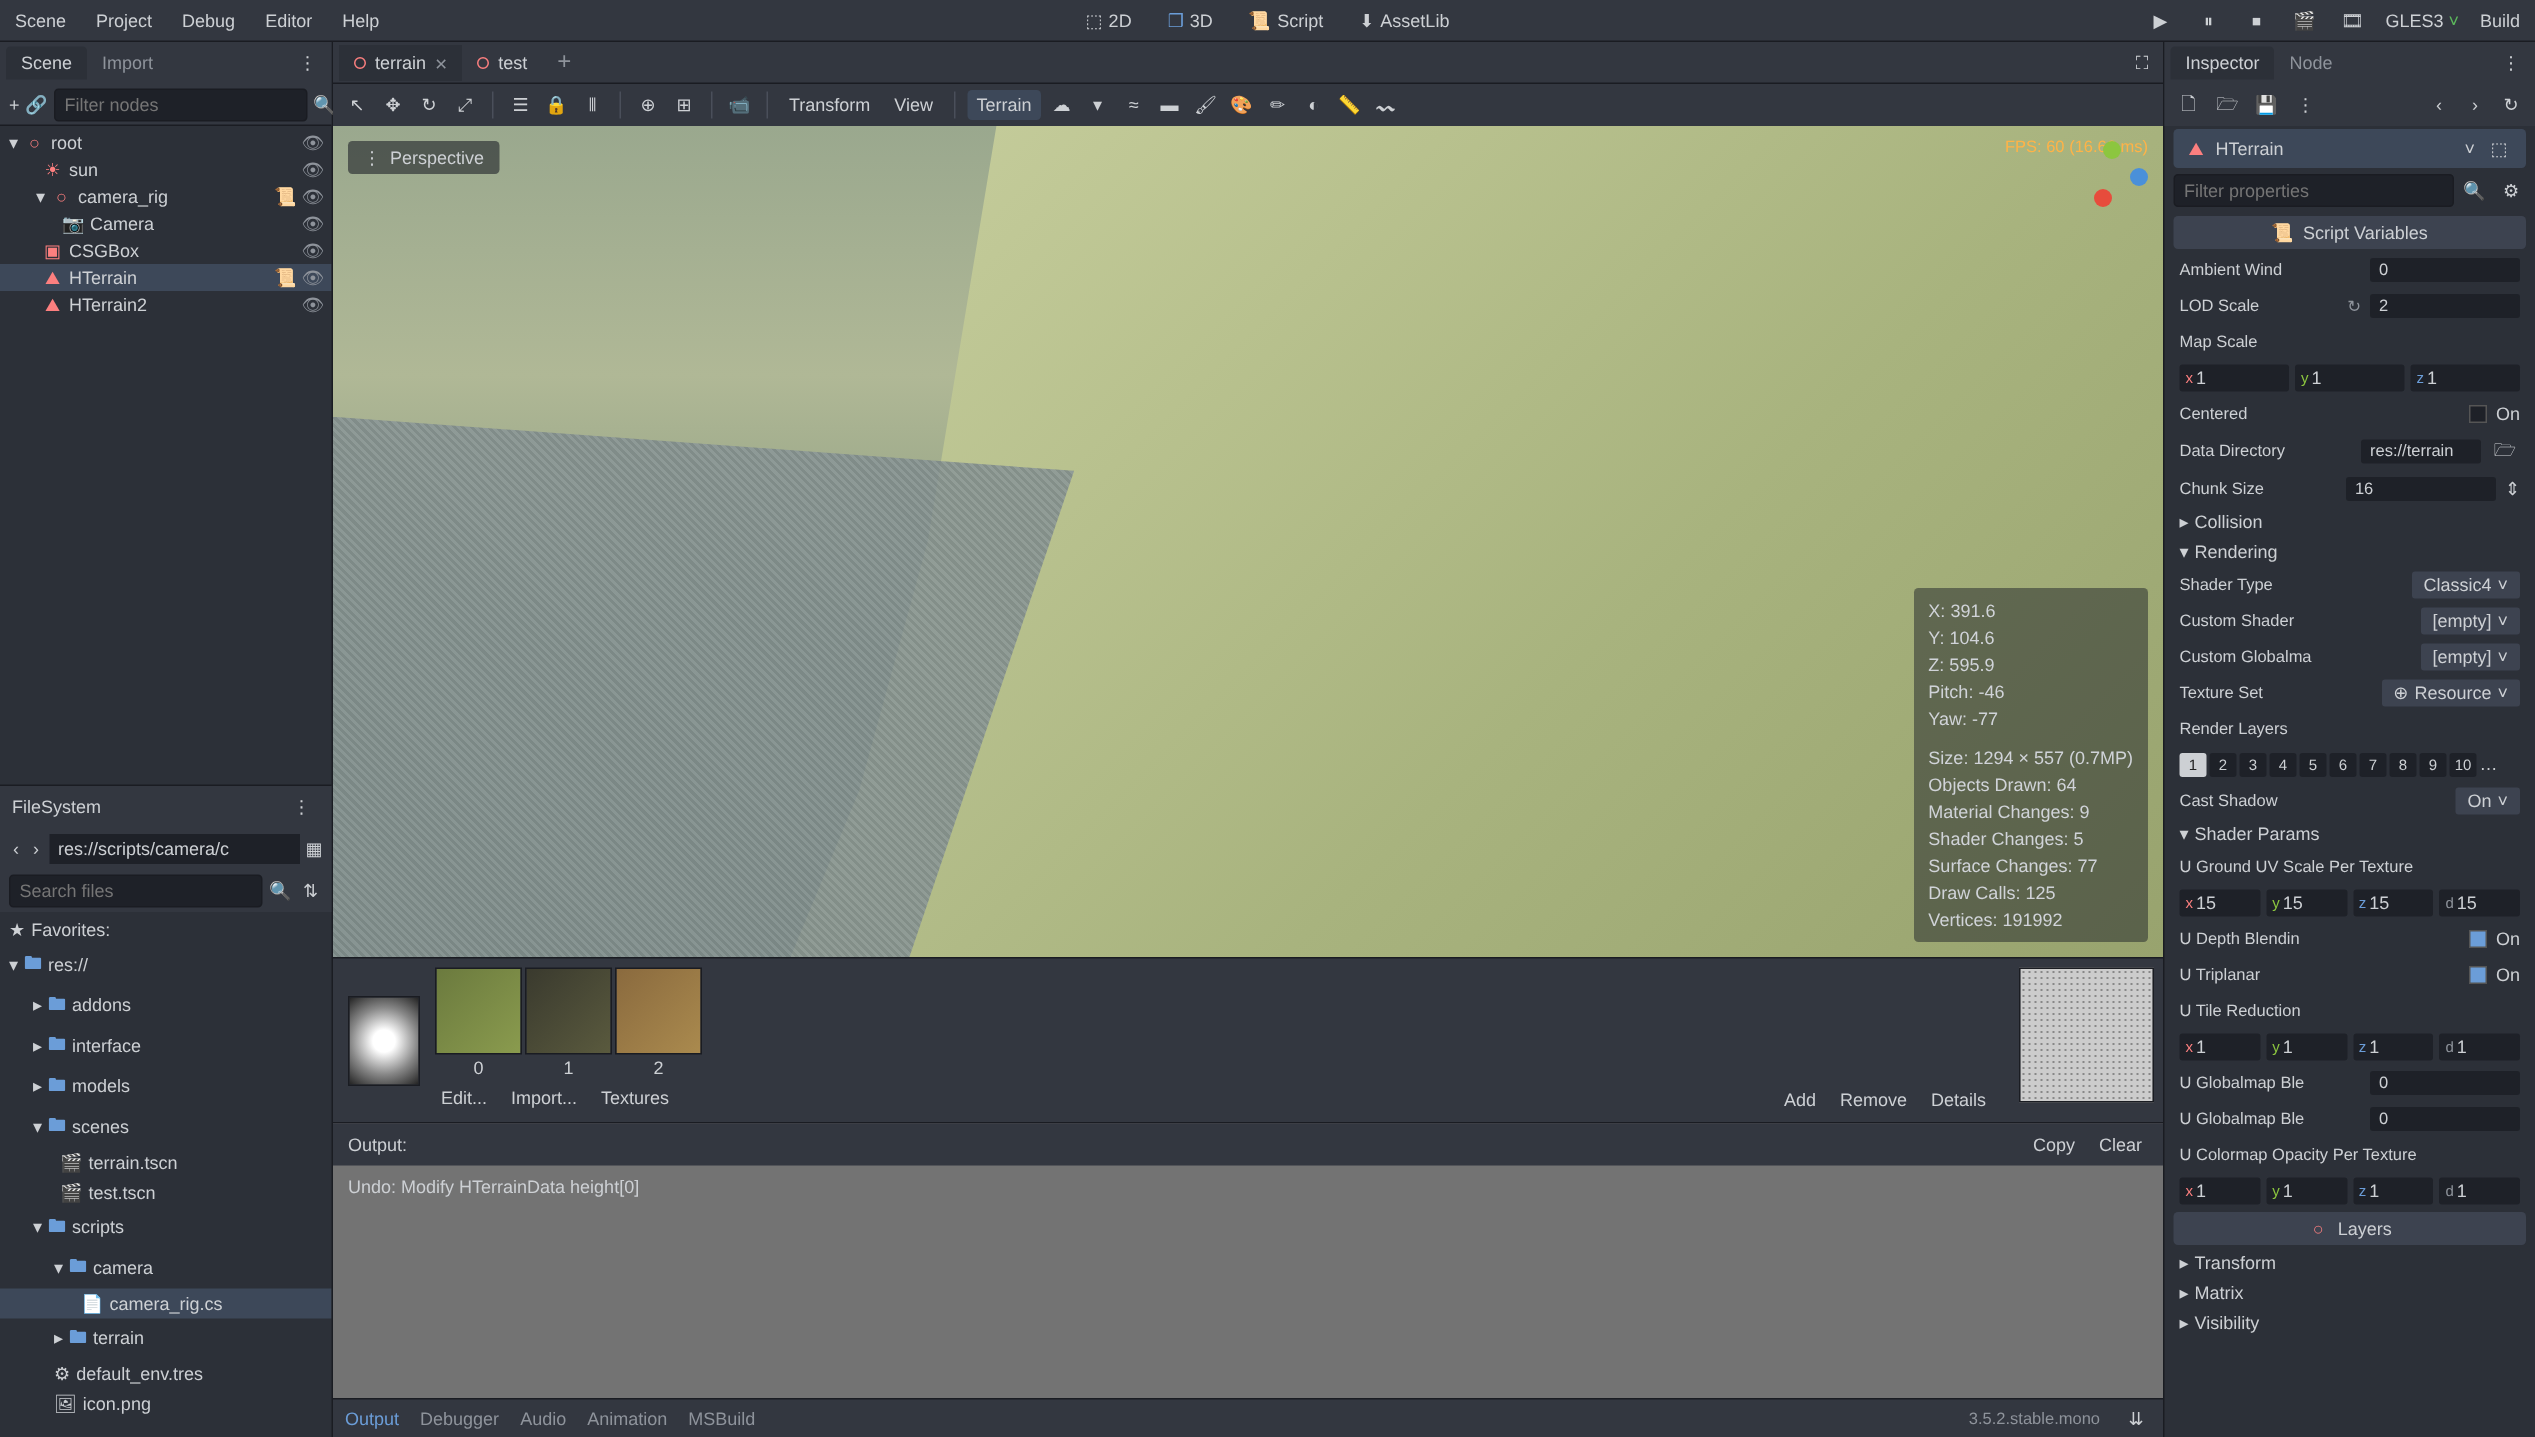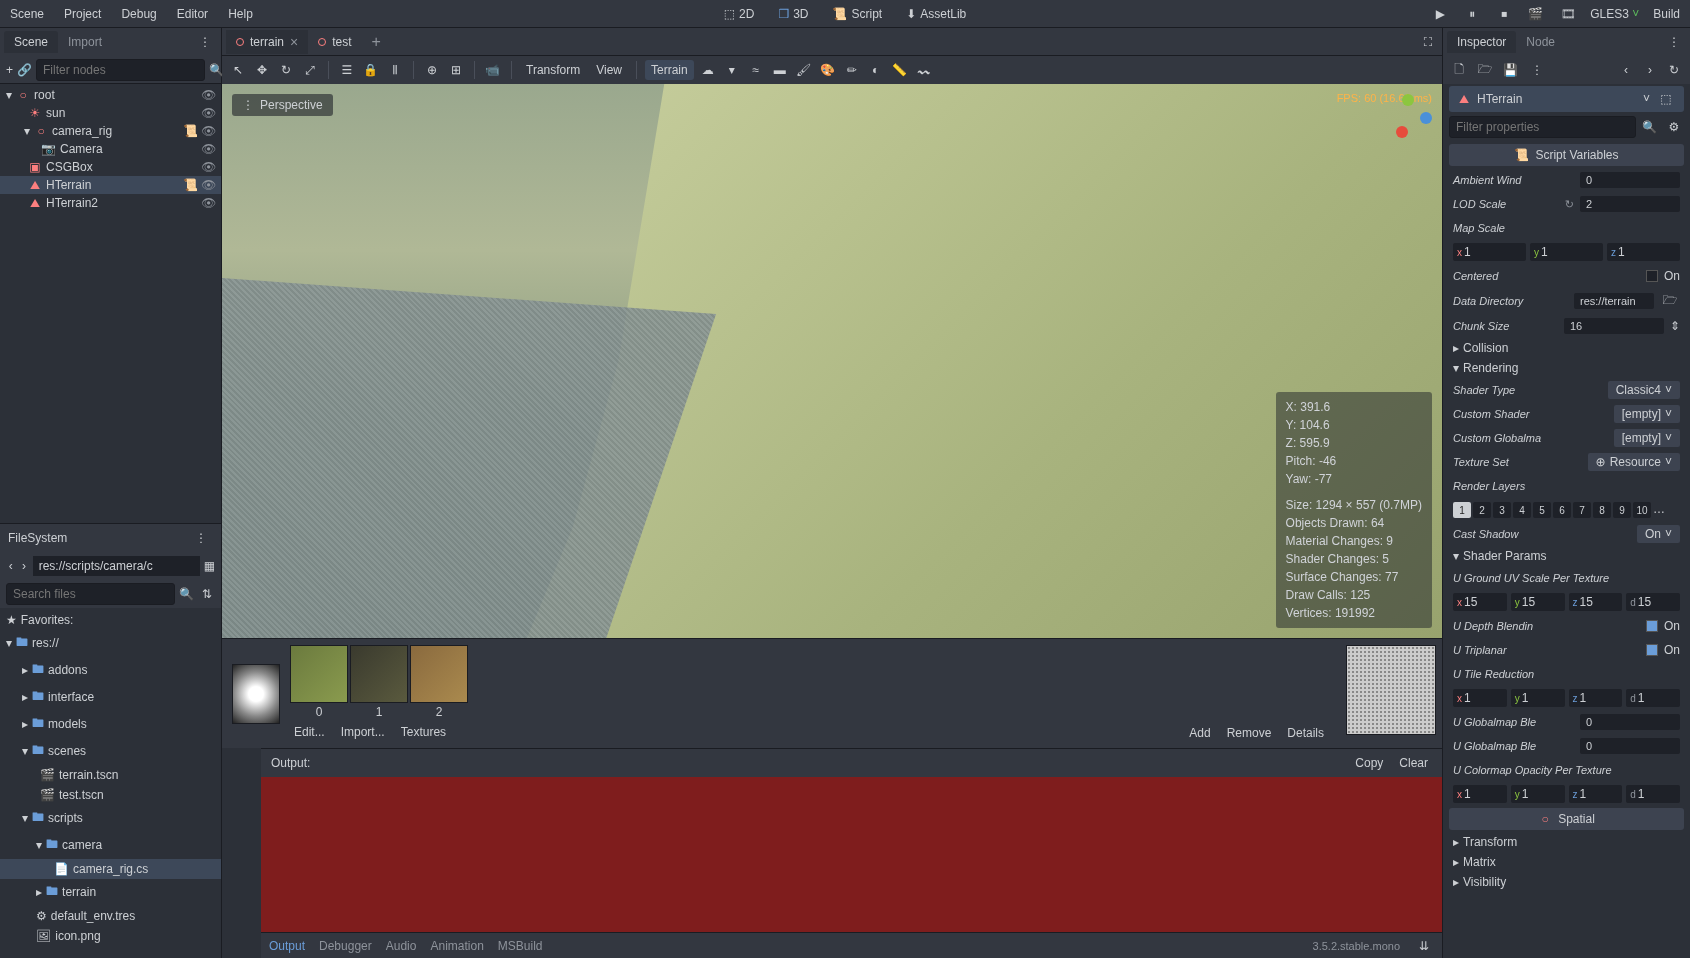--- a/index.html
+++ b/index.html
@@ -92,40 +92,40 @@
 .texture-slot { width: 58px; display: flex; flex-direction: column; align-items: center; gap: 2px; }
 .texture-thumb { width: 58px; height: 58px; border: 1px solid #1a1c22; }
 .tex0 { background: linear-gradient(135deg, #6b7a3e, #8a9b4e); }
 .tex1 { background: linear-gradient(135deg, #3a3a2e, #5a5a3e); }
 .tex2 { background: linear-gradient(135deg, #8a6a3e, #aa8a4e); }
 .texture-buttons { display: flex; gap: 8px; text-align: center; }
 .tex-btn { padding: 2px 4px; cursor: pointer; }
 .texture-add-section { margin-left: auto; display: flex; flex-direction: column; justify-content: flex-end; }
 .map-preview { width: 90px; height: 90px; background: #aaa; background-image: radial-gradient(#888 1px, #ccc 1px); background-size: 4px 4px; border: 1px solid #1a1c22; margin-left: 8px; }
 
-.output-panel { height: 210px; background: #7f1d1d; border-top: 1px solid #1a1c22; display: flex; flex-direction: column; margin-left: 39px; }
+.output-panel { height: 210px; background: #737373; border-top: 1px solid #1a1c22; display: flex; flex-direction: column; }
 .output-header { height: 28px; display: flex; align-items: center; padding: 0 10px; background: #333740; }
 .output-btns { margin-left: auto; display: flex; gap: 8px; }
 .output-body { flex: 1; padding: 6px 10px; font-family: monospace; font-size: 11px; color: #a0a4ac; overflow-y: auto; line-height: 1.4; }
 .output-line { white-space: pre; }
 .bottom-tabs { height: 26px; display: flex; align-items: center; padding: 0 8px; gap: 14px; background: #333740; border-top: 1px solid #1a1c22; }
 .bottom-tab { cursor: pointer; color: #8e939b; }
 .bottom-tab.active { color: #6b9dd8; }
 .version-label { margin-left: auto; color: #8e939b; font-size: 11px; }
 
 .inspector-toolbar { height: 28px; display: flex; align-items: center; gap: 6px; padding: 0 6px; background: #333740; }
 .inspector-nav { margin-left: auto; display: flex; gap: 4px; }
 .inspector-select { height: 26px; background: #3d4859; margin: 2px 6px; display: flex; align-items: center; padding: 0 8px; border-radius: 3px; gap: 6px; }
 .inspector-filter { height: 26px; display: flex; align-items: center; gap: 4px; padding: 0 6px; }
 .inspector-filter input { flex: 1; background: #1e2128; border: 1px solid #1a1c22; padding: 3px 6px; color: #0ea5e9; border-radius: 3px; }
 
 .inspector-body { flex: 1; overflow-y: auto; padding: 2px 6px; }
 .section-header { background: #3d4350; padding: 4px 8px; text-align: center; margin: 2px 0; border-radius: 3px; display: flex; align-items: center; justify-content: center; gap: 6px; }
 .prop-row { display: flex; align-items: center; padding: 3px 4px; gap: 6px; min-height: 24px; }
-.prop-label { flex: 1; font-size: 11px; font-style: italic; }
+.prop-label { flex: 1; font-size: 11px; }
 .prop-value { width: 100px; background: #1e2128; padding: 2px 6px; border-radius: 2px; font-size: 11px; }
 .xyz-row { display: flex; gap: 4px; flex: 1.2; }
 .xyz-field { display: flex; align-items: center; gap: 2px; background: #1e2128; padding: 2px 4px; border-radius: 2px; flex: 1; }
 .xyz-field .axis { color: #8e939b; font-size: 10px; }
 .xyz-field .axis.x { color: #fc7f7f; }
 .xyz-field .axis.y { color: #8cc63f; }
 .xyz-field .axis.z { color: #6b9dd8; }
 .checkbox { width: 12px; height: 12px; border: 1px solid #555; background: #1e2128; display: inline-block; }
 .checkbox.checked { background: #6b9dd8; }
 .dropdown-val { background: #3d4350; padding: 2px 8px; border-radius: 2px; display: flex; align-items: center; gap: 4px; }
@@ -449,20 +449,21 @@
 
     <div class="output-panel">
       <div class="output-header">
         <span>Output:</span>
         <div class="output-btns">
           <span class="tex-btn">Copy</span>
           <span class="tex-btn">Clear</span>
         </div>
       </div>
       <div class="output-body">
+        <div class="output-line">Undo: Modify HTerrainData height[0]</div>
       </div>
       <div class="bottom-tabs">
         <span class="bottom-tab active">Output</span>
         <span class="bottom-tab">Debugger</span>
         <span class="bottom-tab">Audio</span>
         <span class="bottom-tab">Animation</span>
         <span class="bottom-tab">MSBuild</span>
         <span class="version-label">3.5.2.stable.mono</span>
         <span class="icon-btn">⇊</span>
       </div>
@@ -677,21 +678,21 @@
               <span>1</span>
             </div>
           <div class="xyz-field">
               <span class="axis">d</span>
               <span>1</span>
             </div>
         </div>
       </div>
       <div class="spatial-header">
         <span class="node-icon icon-3d">○</span>
-        <span>Spatial</span>
+        <span>Layers</span>
       </div>
       <div class="collapse-row">
           <span>▸</span>
           <span>Transform</span>
         </div>
       <div class="collapse-row">
           <span>▸</span>
           <span>Matrix</span>
         </div>
       <div class="collapse-row">

